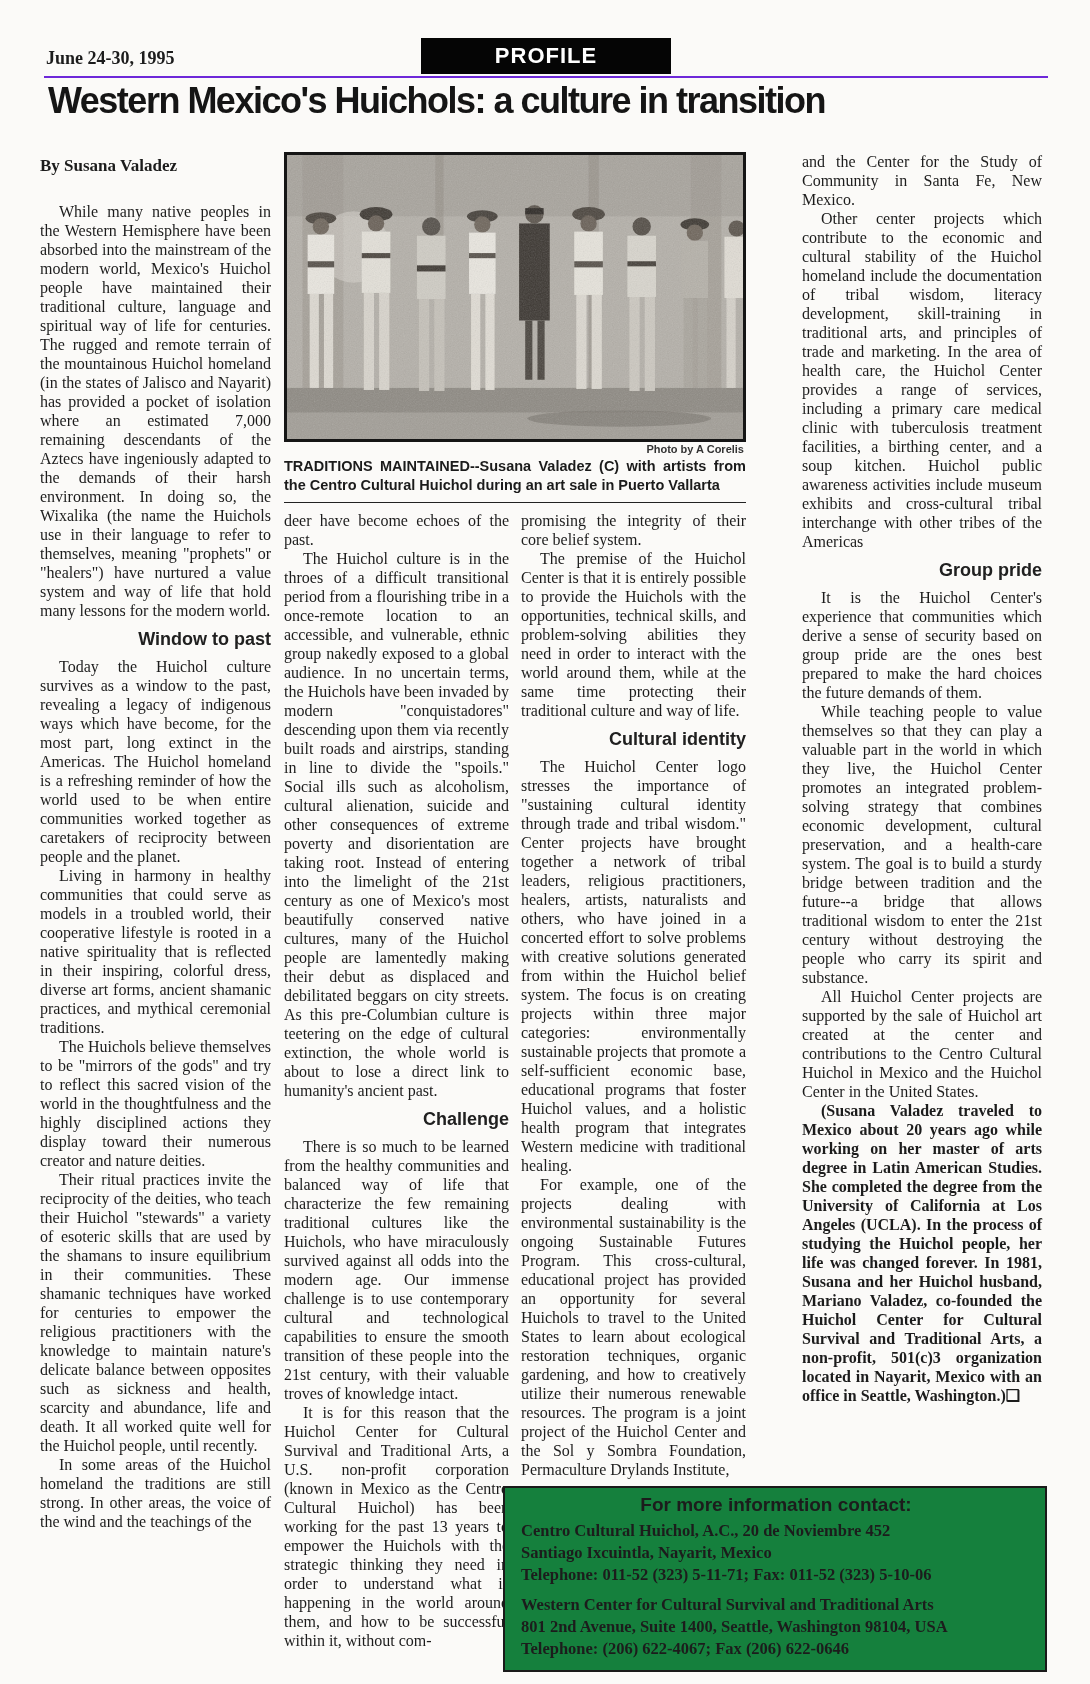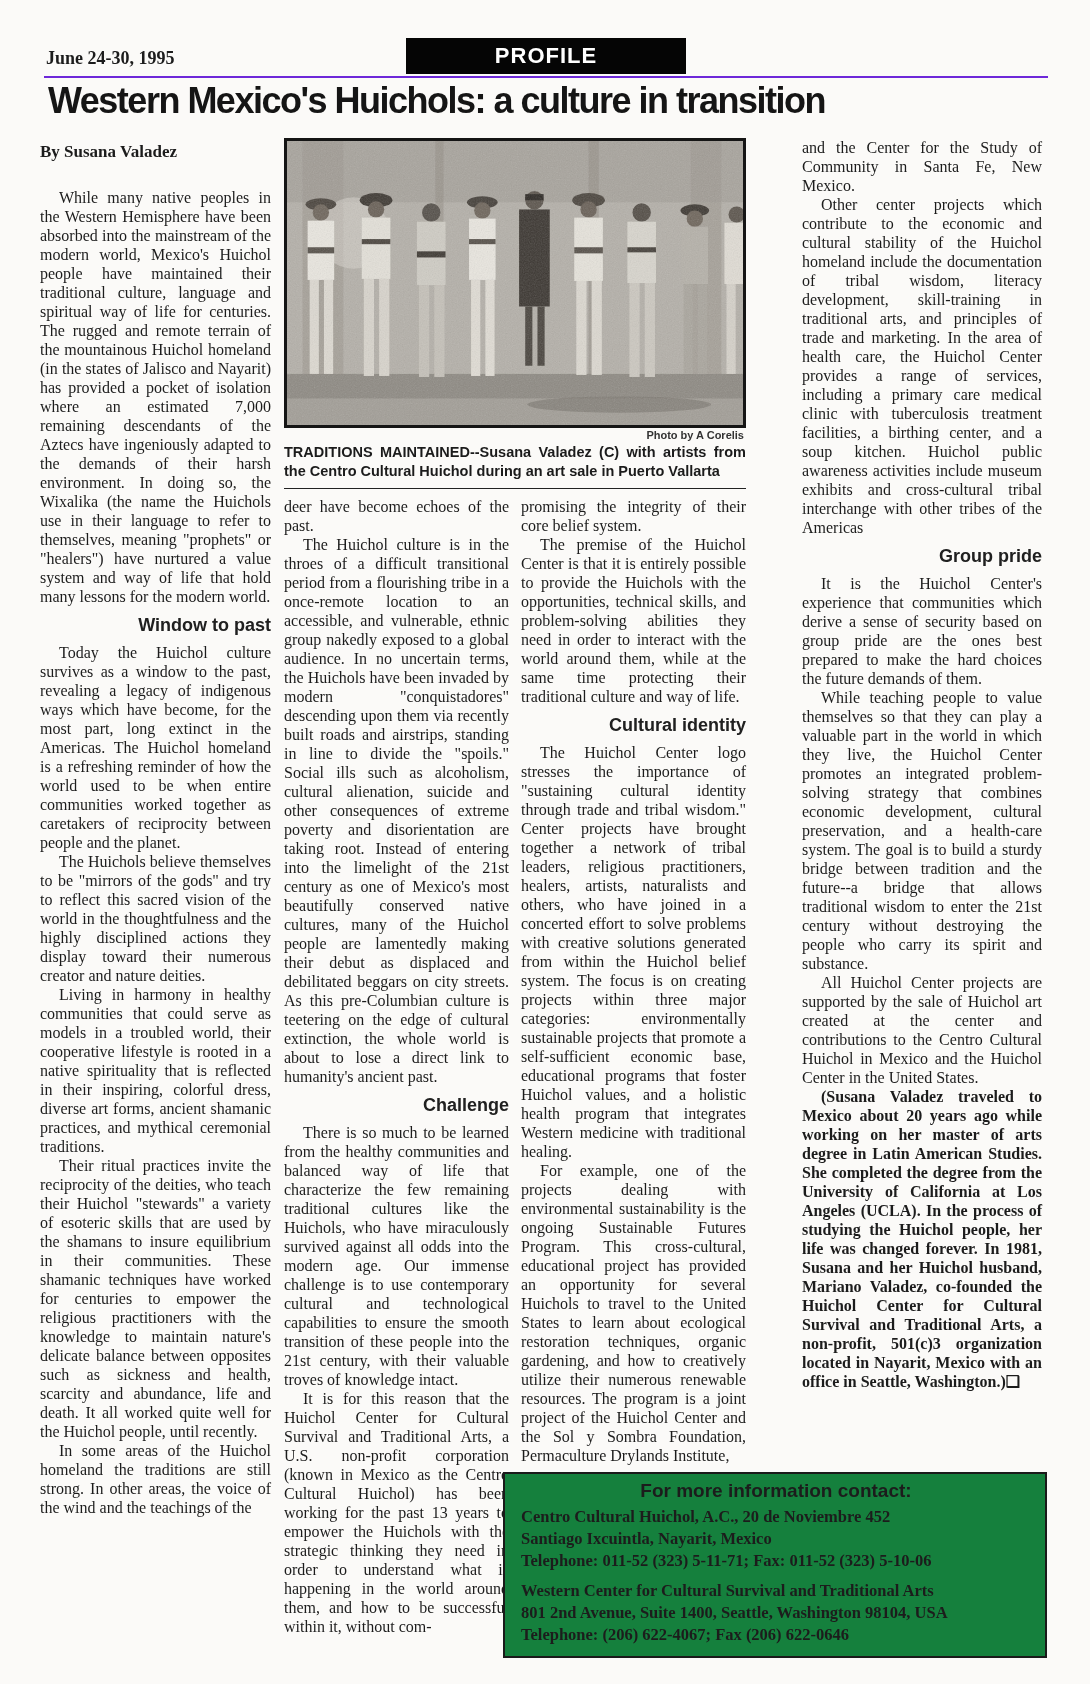--- a/index.html
+++ b/index.html
@@ -2,32 +2,32 @@
 <html lang="en"><head>
 <meta charset="utf-8">
 <style>
   html,body{margin:0;padding:0;background:#e8e6e2;}
   .page{position:relative;width:1090px;height:1684px;margin:0 auto;background:#fbfaf8;
         color:#1c1c1c;overflow:hidden;font-family:"Liberation Serif",serif;}
   
   .hdr{position:absolute;top:42px;left:44px;right:42px;height:34px;
        border-bottom:2px solid #6d28d9;}
   .hdr-date{position:absolute;left:2px;top:6px;font-weight:bold;font-size:18px;}
-  .section-box{position:absolute;left:50%;transform:translateX(-50%);top:-4px;width:280px;height:36px;
+  .section-box{position:absolute;left:50%;transform:translateX(-50%);top:-4px;width:250px;height:36px;
        background:#050505;color:#fff;display:flex;align-items:center;justify-content:center;
        font-family:"Liberation Sans",sans-serif;font-weight:bold;font-size:22px;letter-spacing:1px;}
   .hdr-right{position:absolute;right:0;top:0;display:flex;align-items:baseline;gap:42px;}
   .masthead{font-weight:bold;font-size:18px;}
   .pagenum{font-weight:bold;font-size:36px;line-height:30px;}
   
   .headline{position:absolute;top:80px;left:48px;width:1000px;white-space:nowrap;
        font-family:"Liberation Sans",sans-serif;font-weight:bold;font-size:36px;
        letter-spacing:-1.5px;color:#151515;margin:0;}
   
-  .content{position:absolute;top:138px;left:0;right:0;height:1442px;}
+  .content{position:absolute;top:152px;left:0;right:0;height:1442px;}
   .col{position:absolute;top:0;}
   .col-1{left:40px;width:231px;}
   .mid{left:284px;width:462px;}
   .col-4{left:802px;width:240px;}
   p.body{margin:0;font-size:16px;line-height:19px;text-align:justify;text-indent:19px;
          hyphens:auto;-webkit-hyphens:auto;}
   p.noindent{text-indent:0;}
   p.closing{font-weight:bold;}
   .byline{margin:4px 0 26px 0;font-weight:bold;font-size:17px;text-indent:0;text-align:left;}
   h3.subhead{margin:9px 0 7px 0;text-align:right;font-family:"Liberation Sans",sans-serif;
@@ -65,22 +65,22 @@
 
   <h1 class="headline">Western Mexico's Huichols: a culture in transition</h1>
 
   <div class="content">
 
     <div class="col col-1">
       <p class="byline">By Susana Valadez</p>
       <p class="body">While many native peoples in the Western Hemisphere have been absorbed into the mainstream of the modern world, Mexico's Huichol people have maintained their traditional culture, language and spiritual way of life for centuries. The rugged and remote terrain of the mountainous Huichol homeland (in the states of Jalisco and Nayarit) has provided a pocket of isolation where an estimated 7,000 remaining descendants of the Aztecs have ingeniously adapted to the demands of their harsh environment. In doing so, the Wixalika (the name the Huichols use in their language to refer to themselves, meaning "prophets" or "healers") have nurtured a value system and way of life that hold many lessons for the modern world.</p>
       <h3 class="subhead">Window to past</h3>
       <p class="body">Today the Huichol culture survives as a window to the past, revealing a legacy of indigenous ways which have become, for the most part, long extinct in the Americas. The Huichol homeland is a refreshing reminder of how the world used to be when entire communities worked together as caretakers of reciprocity between people and the planet.</p>
+      <p class="body">Living in harmony in healthy communities that could serve as models in a troubled world, their cooperative lifestyle is rooted in a native spirituality that is reflected in their inspiring, colorful dress, diverse art forms, ancient shamanic practices, and mythical ceremonial traditions.</p>
       <p class="body">The Huichols believe themselves to be "mirrors of the gods" and try to reflect this sacred vision of the world in the thoughtfulness and the highly disciplined actions they display toward their numerous creator and nature deities.</p>
-      <p class="body">Living in harmony in healthy communities that could serve as models in a troubled world, their cooperative lifestyle is rooted in a native spirituality that is reflected in their inspiring, colorful dress, diverse art forms, ancient shamanic practices, and mythical ceremonial traditions.</p>
       <p class="body">Their ritual practices invite the reciprocity of the deities, who teach their Huichol "stewards" a variety of esoteric skills that are used by the shamans to insure equilibrium in their communities.  These shamanic techniques have worked for centuries to empower the religious practitioners with the knowledge to maintain nature's delicate balance between opposites such as sickness and health, scarcity and abundance, life and death. It all worked quite well for the Huichol people, until recently.</p>
       <p class="body">In some areas of the Huichol homeland the traditions are still strong. In other areas, the voice of the wind and the teachings of the</p>
     </div>
 
     <div class="col mid">
       <figure>
         <div class="photo-frame">
           <svg viewBox="0 0 456 278" preserveAspectRatio="xMidYMid slice">
             <defs>
               <filter id="grain" x="0" y="0" width="100%" height="100%">

